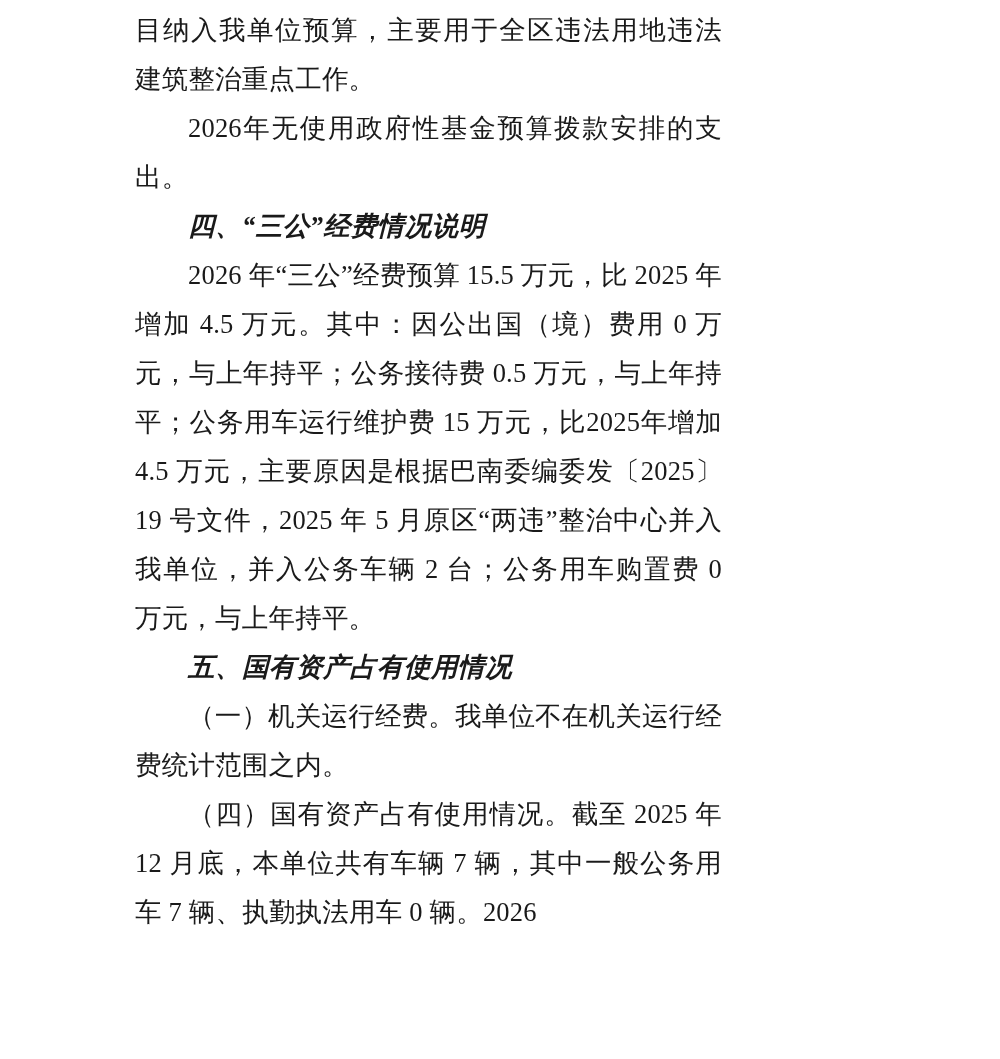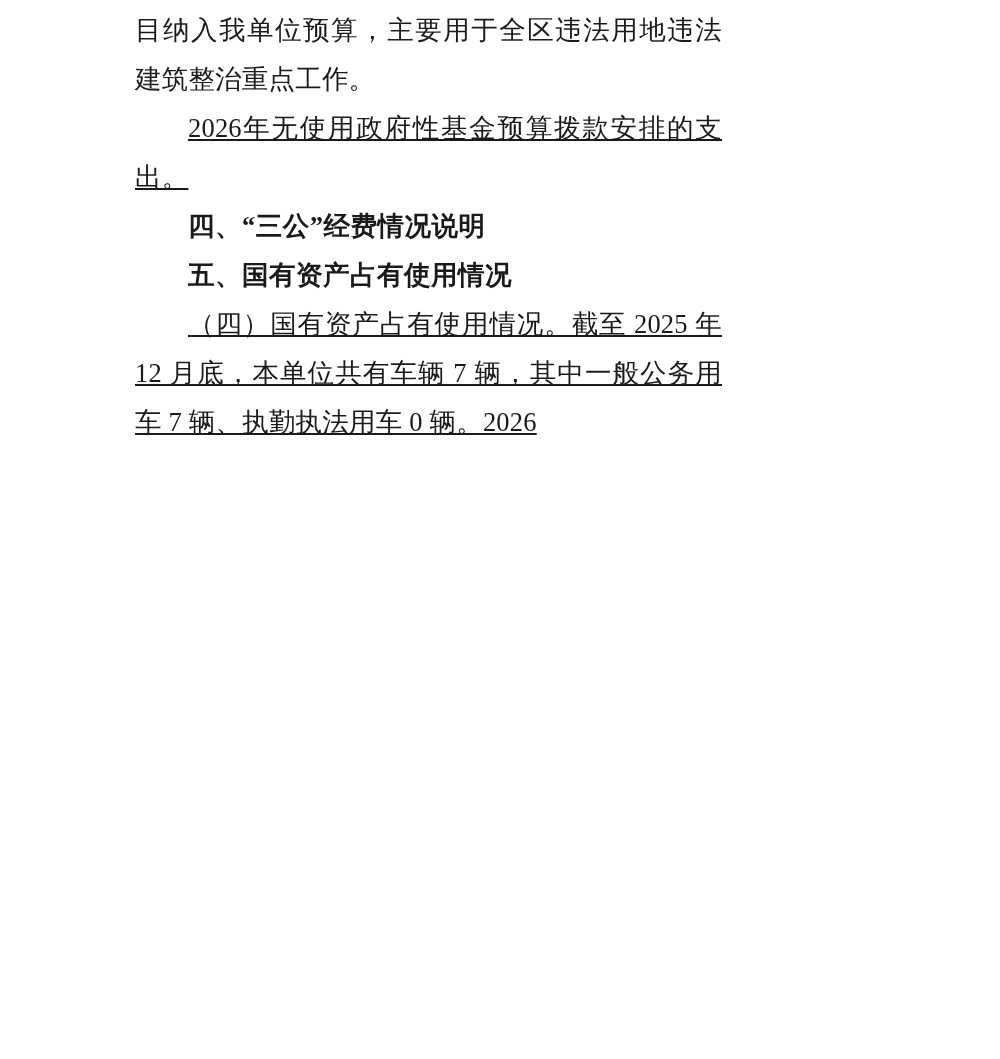--- a/index.html
+++ b/index.html
@@ -28,36 +28,38 @@
     text-align: justify;
     text-justify: inter-ideograph;
     letter-spacing: 0.2px;
   }
   p {
     margin: 0;
     padding: 0;
   }
   .para {
     text-indent: 2em;
-    text-decoration: underline;
   }
   .cont {
     text-indent: 0;
   }
   .heading {
     text-indent: 2em;
     font-weight: bold;
     font-family: "Liberation Serif", "DejaVu Serif", serif;
     letter-spacing: 0.5px;
+    font-style: italic;
   }
 </style>
 </head>
 <body>
 
 <div class="page">
   <div class="doc-body">
     <p class="cont">目纳入我单位预算，主要用于全区违法用地违法建筑整治重点工作。</p>
     <p class="para">2026年无使用政府性基金预算拨款安排的支出。</p>
     <p class="heading">四、“三公”经费情况说明</p>
+    <p class="para">2026 年“三公”经费预算 15.5 万元，比 2025 年增加 4.5 万元。其中：因公出国（境）费用 0 万元，与上年持平；公务接待费 0.5 万元，与上年持平；公务用车运行维护费 15 万元，比2025年增加 4.5 万元，主要原因是根据巴南委编委发〔2025〕19 号文件，2025 年 5 月原区“两违”整治中心并入我单位，并入公务车辆 2 台；公务用车购置费 0 万元，与上年持平。</p>
     <p class="heading">五、国有资产占有使用情况</p>
+    <p class="para">（一）机关运行经费。我单位不在机关运行经费统计范围之内。</p>
     <p class="para">（四）国有资产占有使用情况。截至 2025 年 12 月底，本单位共有车辆 7 辆，其中一般公务用车 7 辆、执勤执法用车 0 辆。2026</p>
   </div>
 </div>
 
 </body></html>

